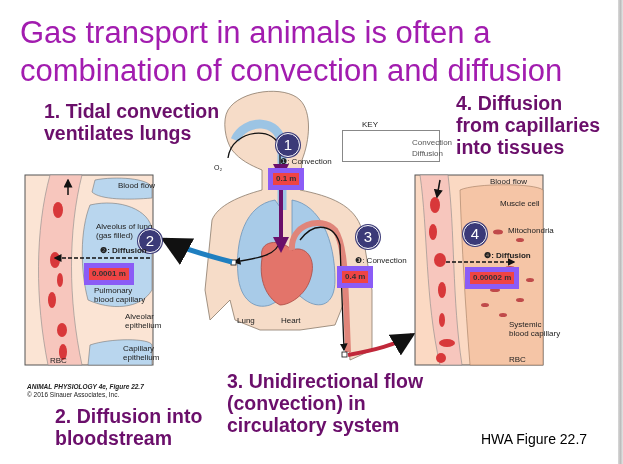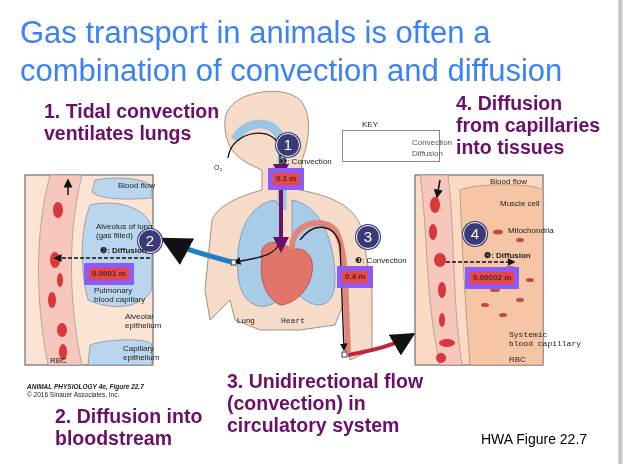--- a/index.html
+++ b/index.html
@@ -1,20 +1,20 @@
 <!DOCTYPE html>
 <html><head>
 <meta charset="utf-8">
 <style>
   html, body { margin:0; padding:0; }
   body { width:623px; height:464px; background:#ffffff; position:relative; overflow:hidden;
          font-family:"Liberation Sans", sans-serif; }
   .edge { position:absolute; left:618px; top:0; width:5px; height:464px;
           background:linear-gradient(to right,#d9d9d9,#bdbdbd,#e6e6e6); }
-  .title { position:absolute; left:20px; top:14px; font-size:31px; line-height:38px; color:#3b82f6;
+  .title { position:absolute; left:20px; top:14px; font-size:31px; line-height:38px; color:#a21caf;
            font-weight:normal; }
   .purple { position:absolute; color:#6b0f6b; font-weight:bold; font-size:19.5px; line-height:22px; }
   .credit { position:absolute; left:27px; top:383px; font-size:6.5px; color:#222; line-height:8px; }
   .credit i { font-style:italic; font-weight:bold; }
   .hwa { position:absolute; left:481px; top:431px; font-size:14px; color:#000; }
   .badge { position:absolute; width:22px; height:22px; border-radius:50%; background:#3b3a78;
            border:1px solid #fff; box-shadow:0 0 0 1px #3b3a78; color:#fff; font-size:15px;
            text-align:center; line-height:22px; }
   .ybox { position:absolute; background:#ef4444; border:5px solid #8b5cf6; font-size:8px;
           color:#333; padding:1px 3px; line-height:10px;font-weight:bold; }
@@ -145,21 +145,21 @@
 <div class="lbl" style="left:394px;top:149px;color:#555;">Diffusion</div>
 
 <div class="badge" style="left:276px;top:133px;">1</div>
 <div class="lbl" style="left:262px;top:157px;">❶: Convection</div>
 <div class="ybox" style="left:268px;top:168px;">0.1 m</div>
 <div class="badge" style="left:356px;top:225px;">3</div>
 <div class="lbl" style="left:337px;top:256px;">❸: Convection</div>
 <div class="ybox" style="left:337px;top:266px;">0.4 m</div>
 <div class="lbl" style="left:196px;top:163px;font-size:7px;">O₂</div>
 <div class="lbl" style="left:219px;top:316px;">Lung</div>
-<div class="lbl" style="left:263px;top:316px;font-family:Liberation Mono, monospace;">Heart</div>
+<div class="lbl" style="left:263px;top:316px;">Heart</div>
 
 <div class="lbl" style="left:100px;top:181px;">Blood flow</div>
 <div class="lbl" style="left:78px;top:222px;line-height:9px;">
   <div>Alveolus of lung</div>
   <div>(gas filled)</div>
 </div>
 <div class="badge" style="left:138px;top:229px;">2</div>
 <div class="lbl" style="left:82px;top:246px;"><b>❷: Diffusion</b></div>
 <div class="ybox" style="left:84px;top:263px;">0.0001 m</div>
 <div class="lbl" style="left:76px;top:286px;">
@@ -175,17 +175,17 @@
   <div>epithelium</div>
 </div>
 <div class="lbl" style="left:32px;top:356px;">RBC</div>
 
 <div class="lbl" style="left:472px;top:177px;">Blood flow</div>
 <div class="lbl" style="left:482px;top:199px;">Muscle cell</div>
 <div class="lbl" style="left:490px;top:226px;">Mitochondria</div>
 <div class="badge" style="left:463px;top:222px;">4</div>
 <div class="lbl" style="left:466px;top:251px;"><b>❹: Diffusion</b></div>
 <div class="ybox" style="left:465px;top:267px;">0.00002 m</div>
-<div class="lbl" style="left:491px;top:330px;font-family:Liberation Mono, monospace;">
+<div class="lbl" style="left:491px;top:320px;">
   <div>Systemic</div>
   <div>blood capillary</div>
 </div>
 <div class="lbl" style="left:491px;top:355px;">RBC</div>
 
 </body></html>

